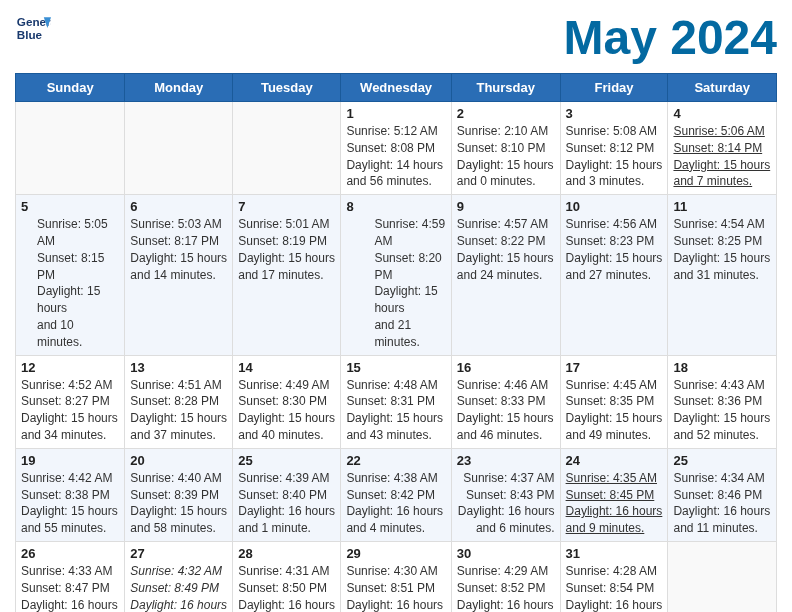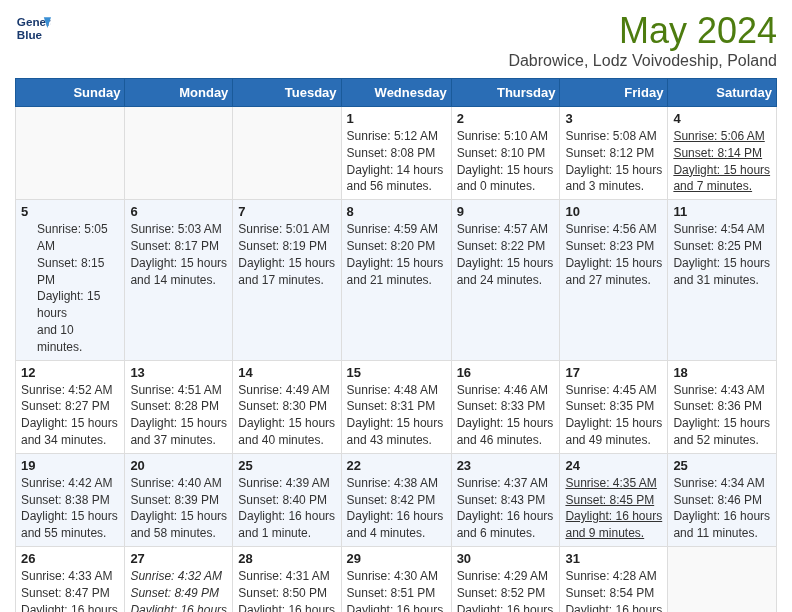--- a/index.html
+++ b/index.html
@@ -22,39 +22,39 @@
       gap: 4px;
     }
     .logo-icon {
       width: 36px;
       height: 36px;
     }
     .title-area {
       text-align: right;
     }
     .month-title {
-      font-size: 36px;
-      font-weight: normal;
-      color: #4d7c0f;
+      font-size: 48px;
+      font-weight: bold;
+      color: #0369a1;
     }
     .location-title {
       font-size: 16px;
       color: #444;
     }
     table {
       width: 100%;
       border-collapse: collapse;
     }
     thead tr th {
       background: #2a6db5;
       color: #fff;
       font-size: 13px;
       font-weight: bold;
       padding: 6px 4px;
-      text-align: right;
+      text-align: center;
       border: 1px solid #1a5a9a;
     }
     tbody tr {
       border-bottom: 1px solid #ccc;
     }
     tbody tr:nth-child(odd) {
       background: #fff;
     }
     tbody tr:nth-child(even) {
       background: #f2f6fc;
@@ -90,21 +90,20 @@
 <div class="header-area">
   <div class="logo">
     <svg class="logo-icon" viewBox="0 0 40 40">
       <text x="2" y="18" font-size="13" font-weight="bold" fill="#1a3a6e">General</text>
       <text x="2" y="32" font-size="13" font-weight="bold" fill="#1a3a6e">Blue</text>
       <polygon points="32,8 40,8 36,20" fill="#3a8fd4"></polygon>
     </svg>
   </div>
   <div class="title-area">
     <div class="month-title">May 2024</div>
-    <div class="location-title">Dabrowice, Lodz Voivodeship, Poland</div>
   </div>
 </div>
 
 <table>
   <thead>
     <tr id="thead-row">
         <th>Sunday</th>
         <th>Monday</th>
         <th>Tuesday</th>
         <th>Wednesday</th>
@@ -120,21 +119,21 @@
         <td class="empty-cell"></td>
         <td>
           <span class="day-num">1</span>
           <div class="day-info" style="white-space: pre-line;">Sunrise: 5:12 AM
 Sunset: 8:08 PM
 Daylight: 14 hours
 and 56 minutes.</div>
         </td>
         <td>
           <span class="day-num">2</span>
-          <div class="day-info" style="white-space: pre-line;">Sunrise: 5:10 AM
+          <div class="day-info" style="white-space: pre-line;">Sunrise: 2:10 AM
 Sunset: 8:10 PM
 Daylight: 15 hours
 and 0 minutes.</div>
         </td>
         <td>
           <span class="day-num">3</span>
           <div class="day-info" style="white-space: pre-line;">Sunrise: 5:08 AM
 Sunset: 8:12 PM
 Daylight: 15 hours
 and 3 minutes.</div>
@@ -164,21 +163,21 @@
         </td>
         <td>
           <span class="day-num">7</span>
           <div class="day-info" style="white-space: pre-line;">Sunrise: 5:01 AM
 Sunset: 8:19 PM
 Daylight: 15 hours
 and 17 minutes.</div>
         </td>
         <td>
           <span class="day-num">8</span>
-          <div class="day-info" style="white-space: pre-line;">Sunrise: 4:59 AM
+          <div class="day-info" style="white-space: pre-line; margin-left: 28px;">Sunrise: 4:59 AM
 Sunset: 8:20 PM
 Daylight: 15 hours
 and 21 minutes.</div>
         </td>
         <td>
           <span class="day-num">9</span>
           <div class="day-info" style="white-space: pre-line;">Sunrise: 4:57 AM
 Sunset: 8:22 PM
 Daylight: 15 hours
 and 24 minutes.</div>
@@ -273,21 +272,21 @@
         </td>
         <td>
           <span class="day-num">22</span>
           <div class="day-info" style="white-space: pre-line;">Sunrise: 4:38 AM
 Sunset: 8:42 PM
 Daylight: 16 hours
 and 4 minutes.</div>
         </td>
         <td>
           <span class="day-num">23</span>
-          <div class="day-info" style="white-space: pre-line;">Sunrise: 4:37 AM
+          <div class="day-info" style="white-space: pre-line; text-align: right;">Sunrise: 4:37 AM
 Sunset: 8:43 PM
 Daylight: 16 hours
 and 6 minutes.</div>
         </td>
         <td>
           <span class="day-num">24</span>
           <div class="day-info" style="white-space: pre-line; text-decoration: underline;">Sunrise: 4:35 AM
 Sunset: 8:45 PM
 Daylight: 16 hours
 and 9 minutes.</div>

